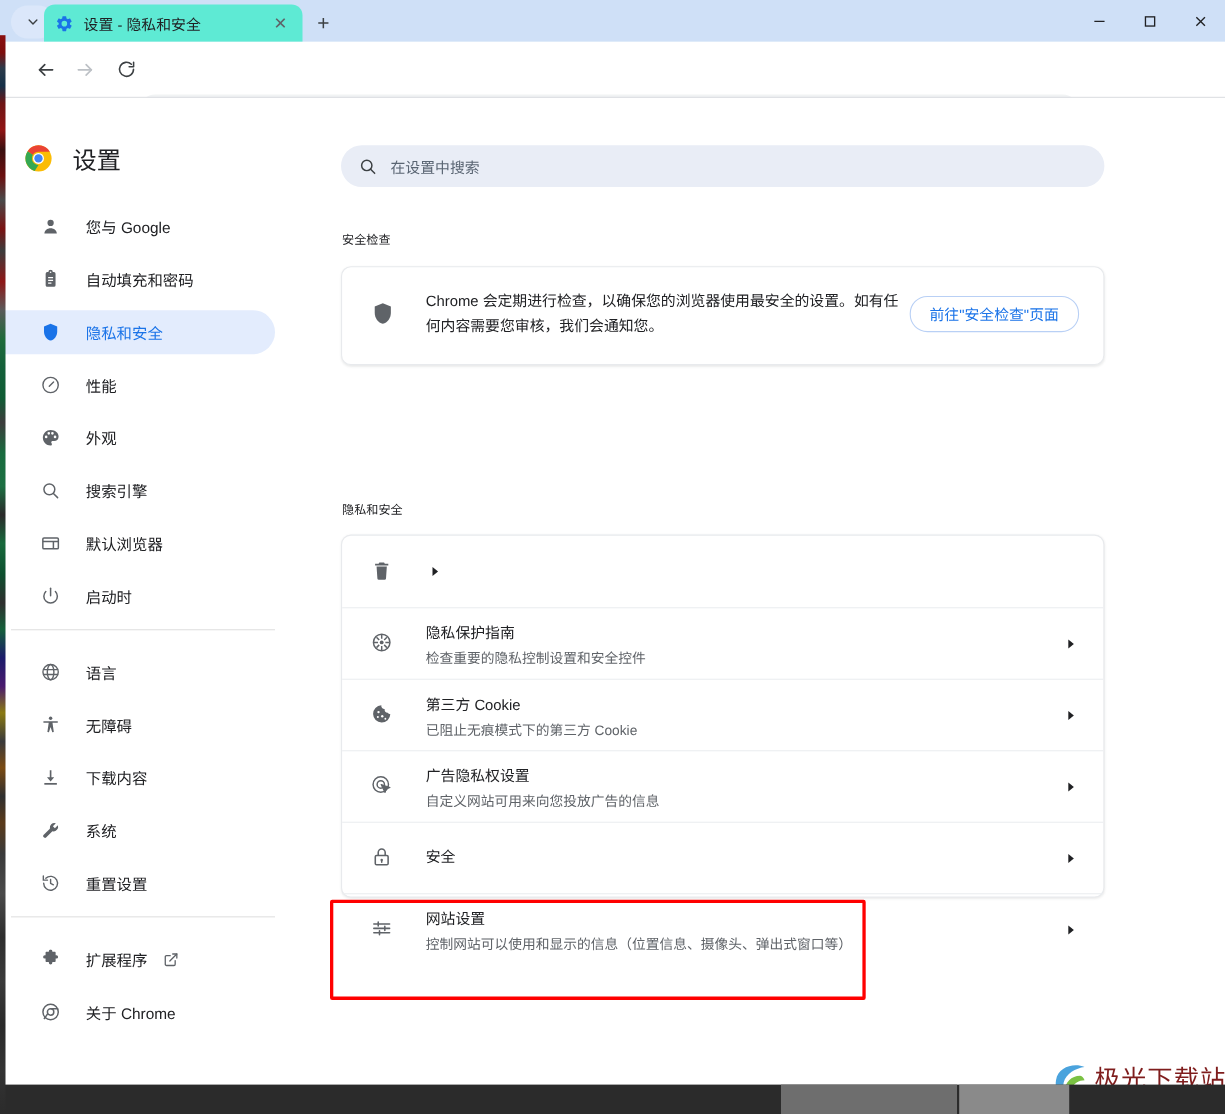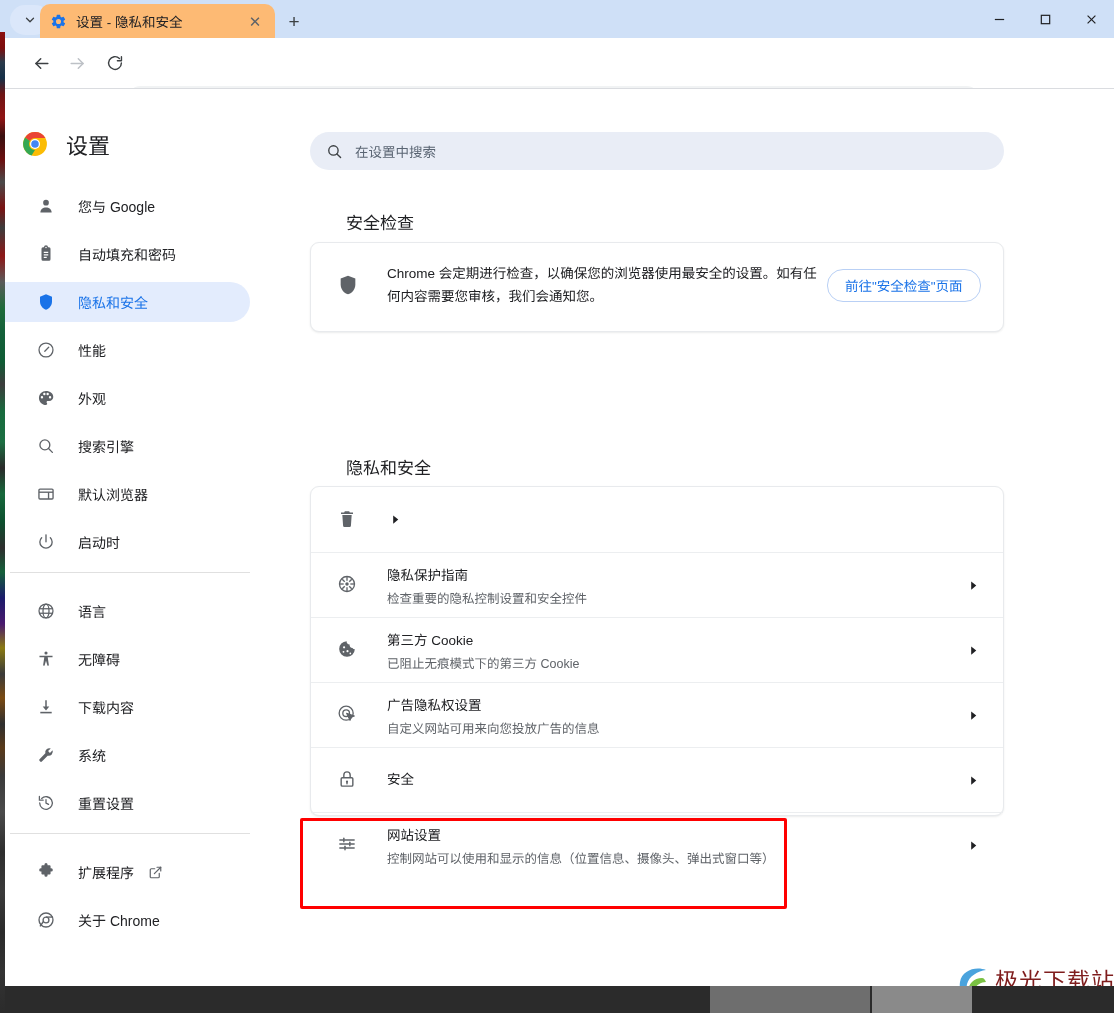--- a/index.html
+++ b/index.html
@@ -34,21 +34,21 @@
     background: #cfe0f7;
   }
   .tabstrip-left-btn {
     position: absolute; left: 10px; top: 5px; width: 40px; height: 30px;
     border-radius: 16px; background: #dbe7fa;
     display: flex; align-items: center; justify-content: center;
     color: #3c4043;
   }
   .tab {
     position: absolute; left: 40px; top: 4px; width: 235px; height: 34px;
-    background: #fdba74; border-radius: 10px 10px 0 0;
+    background: #5eead4; border-radius: 10px 10px 0 0;
     display: flex; align-items: center; padding: 0 10px;
   }
   .tab-favicon { width: 17px; height: 17px; flex: 0 0 17px; margin-right: 9px; }
   .tab-title {
     flex: 1 1 auto; font-size: 13.5px; color: #202124;
     white-space: nowrap; overflow: hidden; text-overflow: ellipsis;
   }
   .tab-close {
     width: 20px; height: 20px; flex: 0 0 20px;
     display: flex; align-items: center; justify-content: center;
@@ -141,21 +141,21 @@
 
   .content { position: absolute; left: 262px; top: 0; width: 859px; height: 896px; }
 
   .search-box {
     position: absolute; left: 48px; top: 43px; width: 694px; height: 38px;
     background: #e9edf6; border-radius: 19px;
     display: flex; align-items: center; padding-left: 16px; gap: 12px;
   }
   .search-placeholder { font-size: 13.5px; color: #5a6573; }
 
-  .section-title { position: absolute; left: 49px; font-size: 17px; color: #202124; margin-left: 35px; }
+  .section-title { position: absolute; left: 49px; font-size: 11px; color: #202124; }
   #title-safety { top: 120px; }
   #title-privacy { top: 365px; }
 
   .card {
     position: absolute; left: 48px; width: 694px;
     background: #ffffff; border: 1px solid #e8eaed; border-radius: 9px;
     box-shadow: 0 1px 2px rgba(60,64,67,0.10);
   }
   #card-safety { top: 153px; height: 90px; }
   #card-privacy { top: 397px; height: 330px; }

